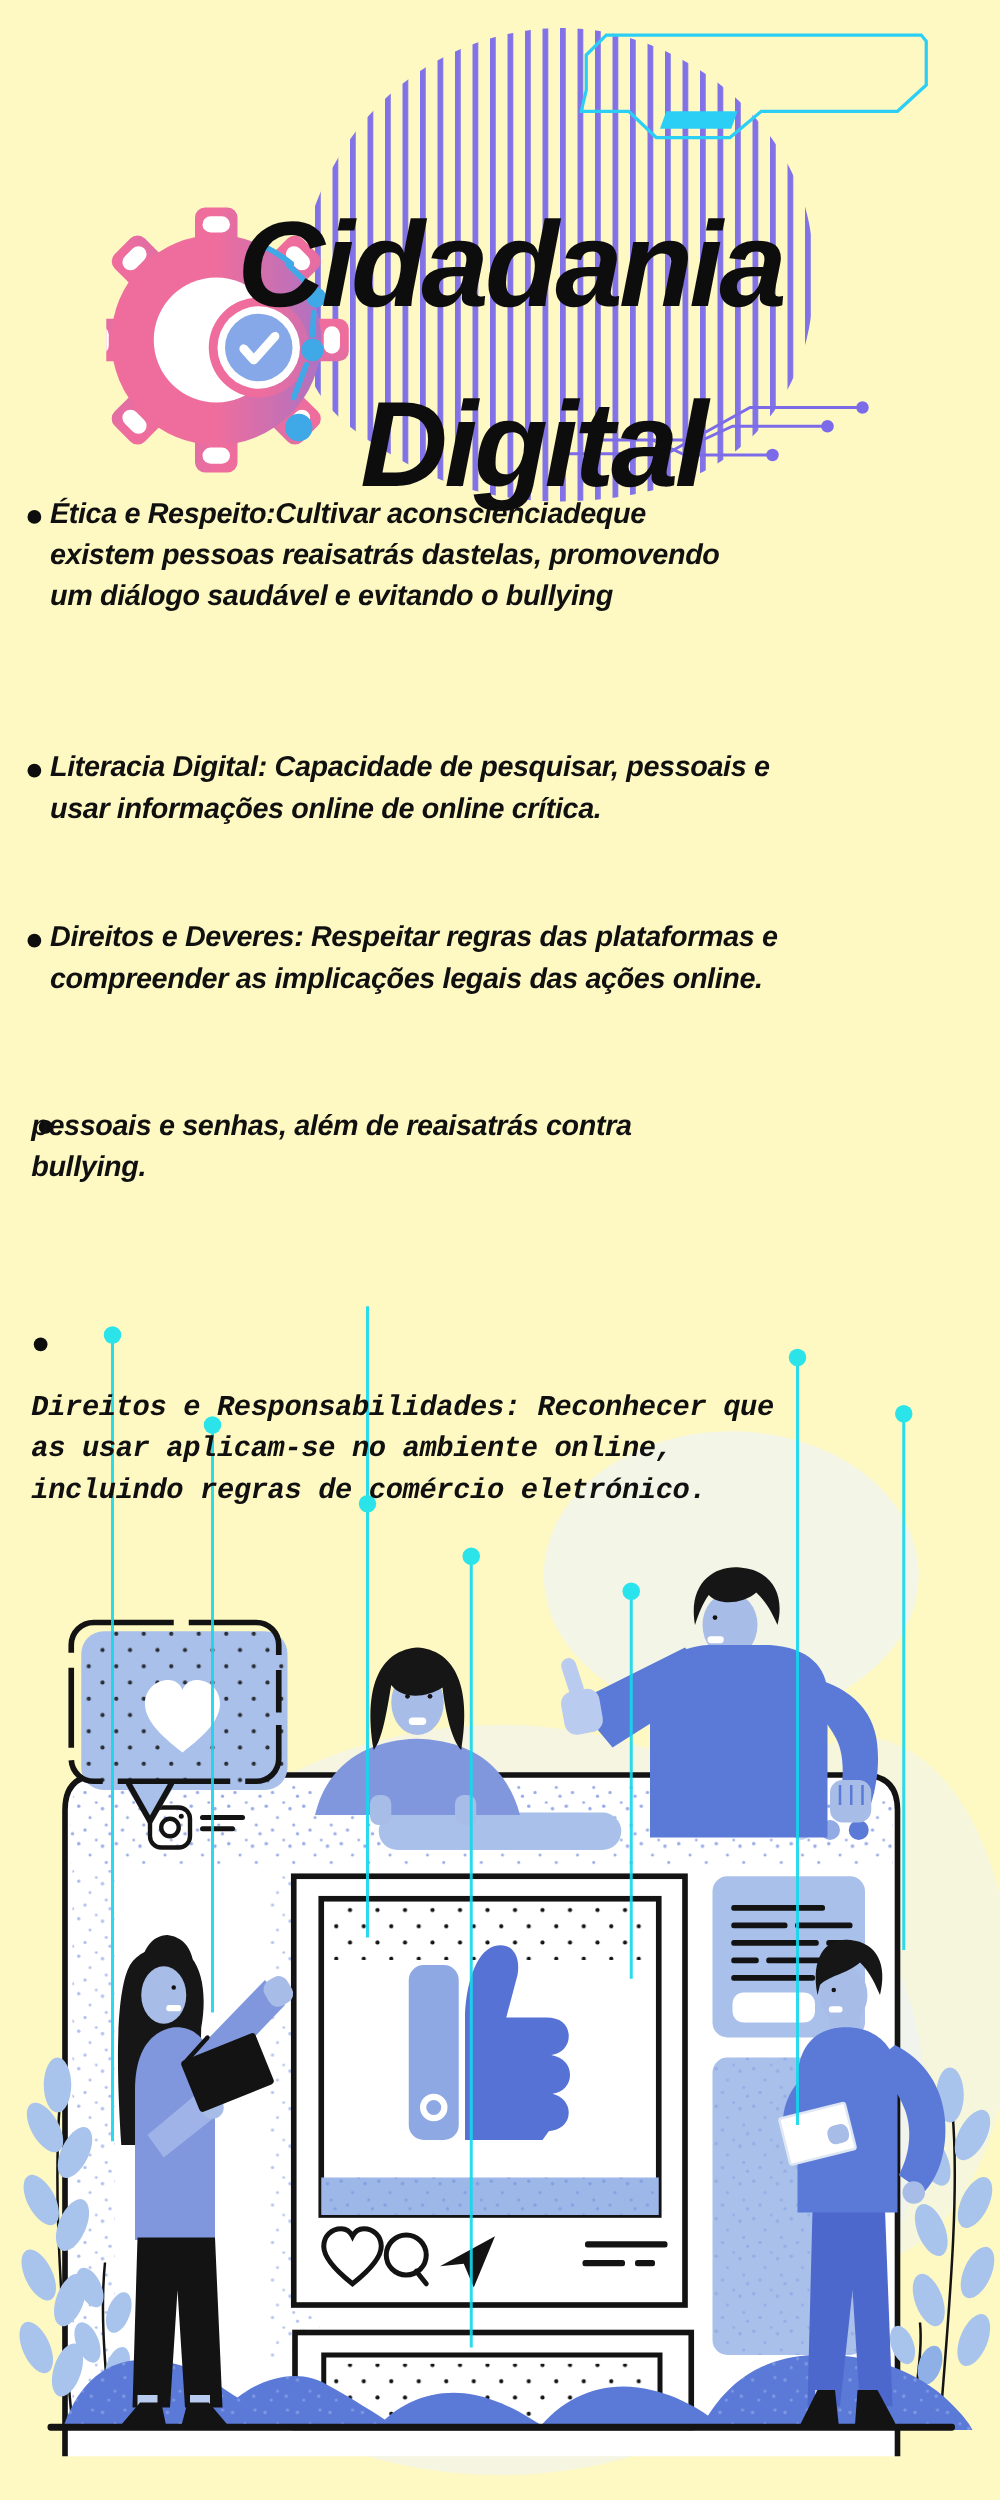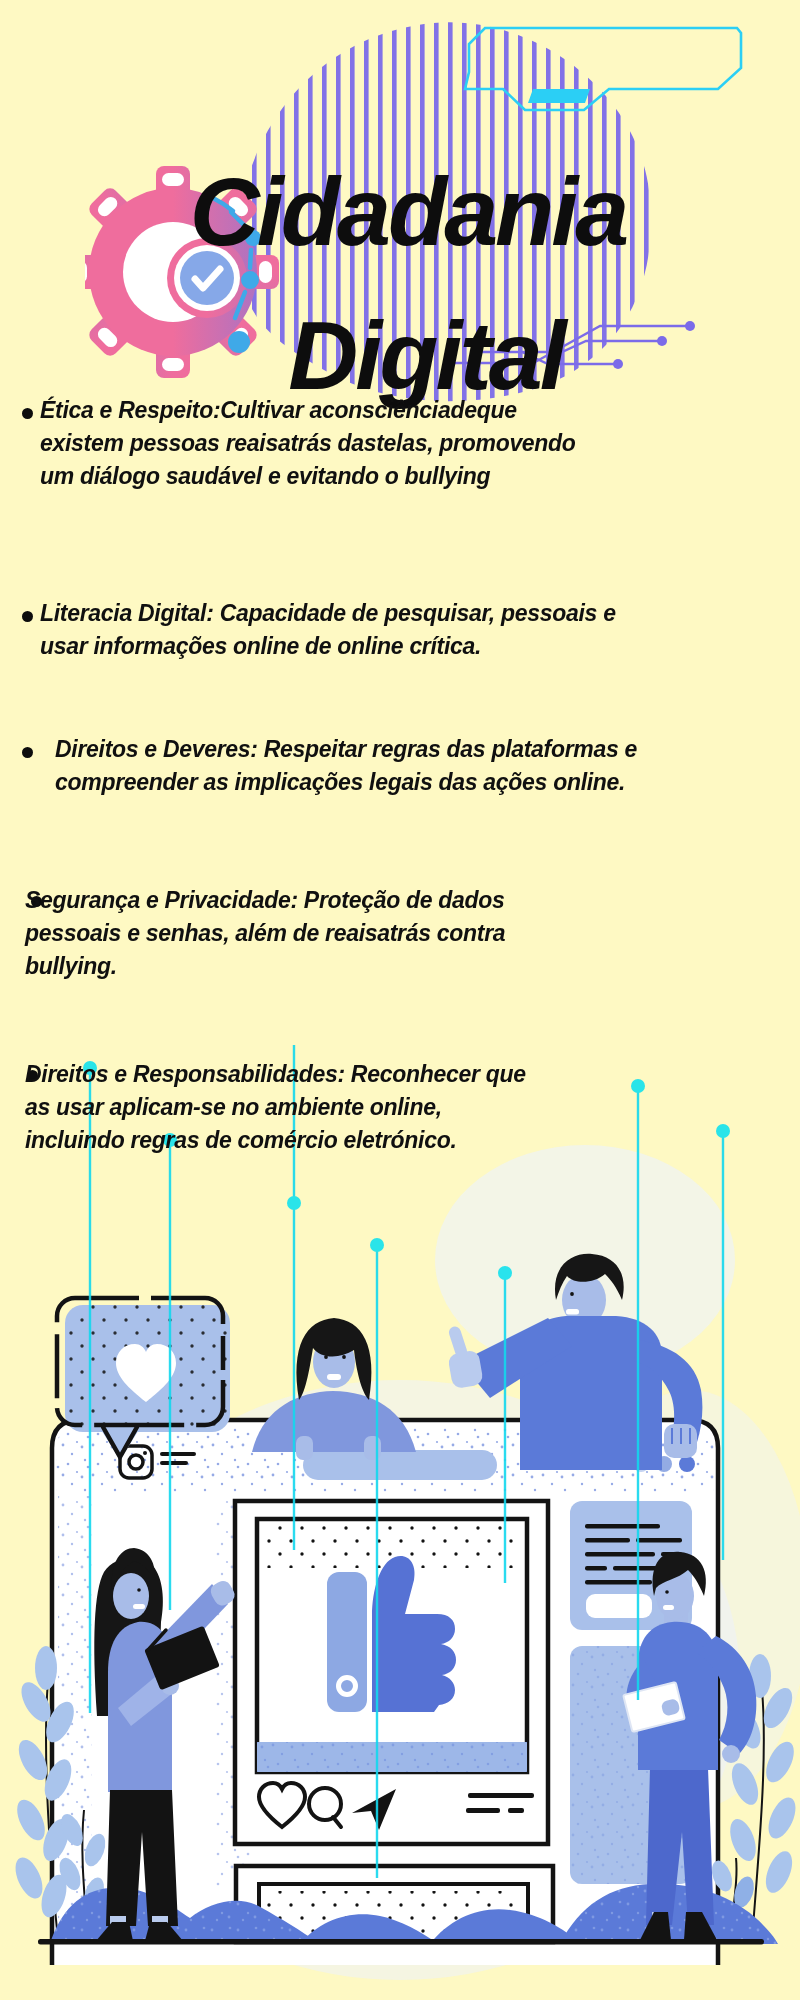--- a/index.html
+++ b/index.html
@@ -9,23 +9,23 @@
   .hero-decor{position:absolute;left:0;top:0;z-index:0;}
   .gear-logo{position:absolute;left:85px;top:150px;z-index:1;}
   .title{position:absolute;width:800px;text-align:center;z-index:2;color:#0d0d0d;
          font-weight:bold;font-style:italic;font-size:97px;letter-spacing:-3px;line-height:1;}
   .title.t1{top:98px;left:8px;}
   .title.t2{top:242px;left:26px;}
   .bullet{position:absolute;z-index:2;color:#101010;font-weight:bold;font-style:italic;
           font-size:23px;line-height:33px;text-align:left;letter-spacing:-0.3px;}
   .b1{top:394px;left:40px;width:720px;}
   .b2{top:597px;left:40px;width:720px;}
-  .b3{top:733px;left:55px;width:720px;}
+  .b3{top:733px;left:40px;width:720px;}
   .b4{top:884px;left:25px;width:610px;}
-  .b5{top:1058px;left:25px;width:640px;}
+  .b5{top:1110px;left:25px;width:640px;font-family:Liberation Mono, monospace;}
   .bdot{position:absolute;width:11px;height:11px;border-radius:50%;background:#0d0d0d;z-index:2;}
   .bd1{left:22px;top:408px;}
   .bd2{left:22px;top:611px;}
   .bd3{left:22px;top:747px;}
   .bd4{left:31px;top:896px;}
   .bd5{left:27px;top:1070px;}
   .illus{position:absolute;left:0;top:1040px;z-index:1;}
 </style>
 </head>
 <body>
@@ -129,21 +129,20 @@
   </div>
   <div class="bullet b2">
     <div>Literacia Digital: Capacidade de pesquisar, pessoais e</div>
     <div>usar informações online de online crítica.</div>
   </div>
   <div class="bullet b3">
     <div>Direitos e Deveres: Respeitar regras das plataformas e</div>
     <div>compreender as implicações legais das ações online.</div>
   </div>
   <div class="bullet b4">
-    <div>Segurança e Privacidade: Proteção de dados</div>
     <div>pessoais e senhas, além de reaisatrás contra</div>
     <div>bullying.</div>
   </div>
   <div class="bullet b5">
     <div>Direitos e Responsabilidades: Reconhecer que</div>
     <div>as usar aplicam-se no ambiente online,</div>
     <div>incluindo regras de comércio eletrónico.</div>
   </div>
 
   <svg class="illus" width="800" height="960" viewBox="0 1040 800 960">

